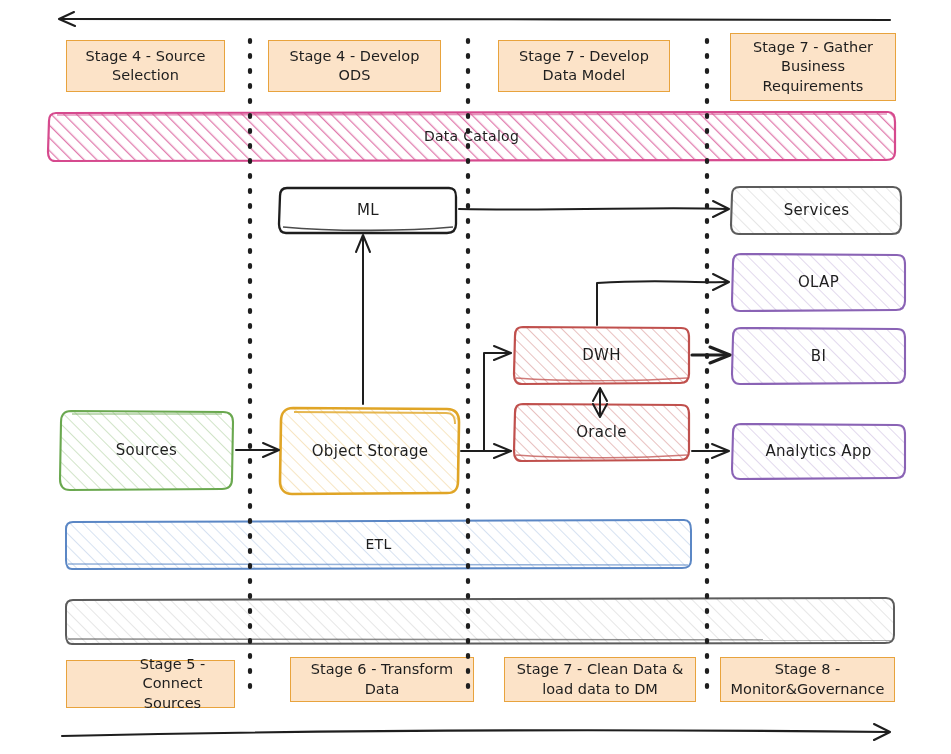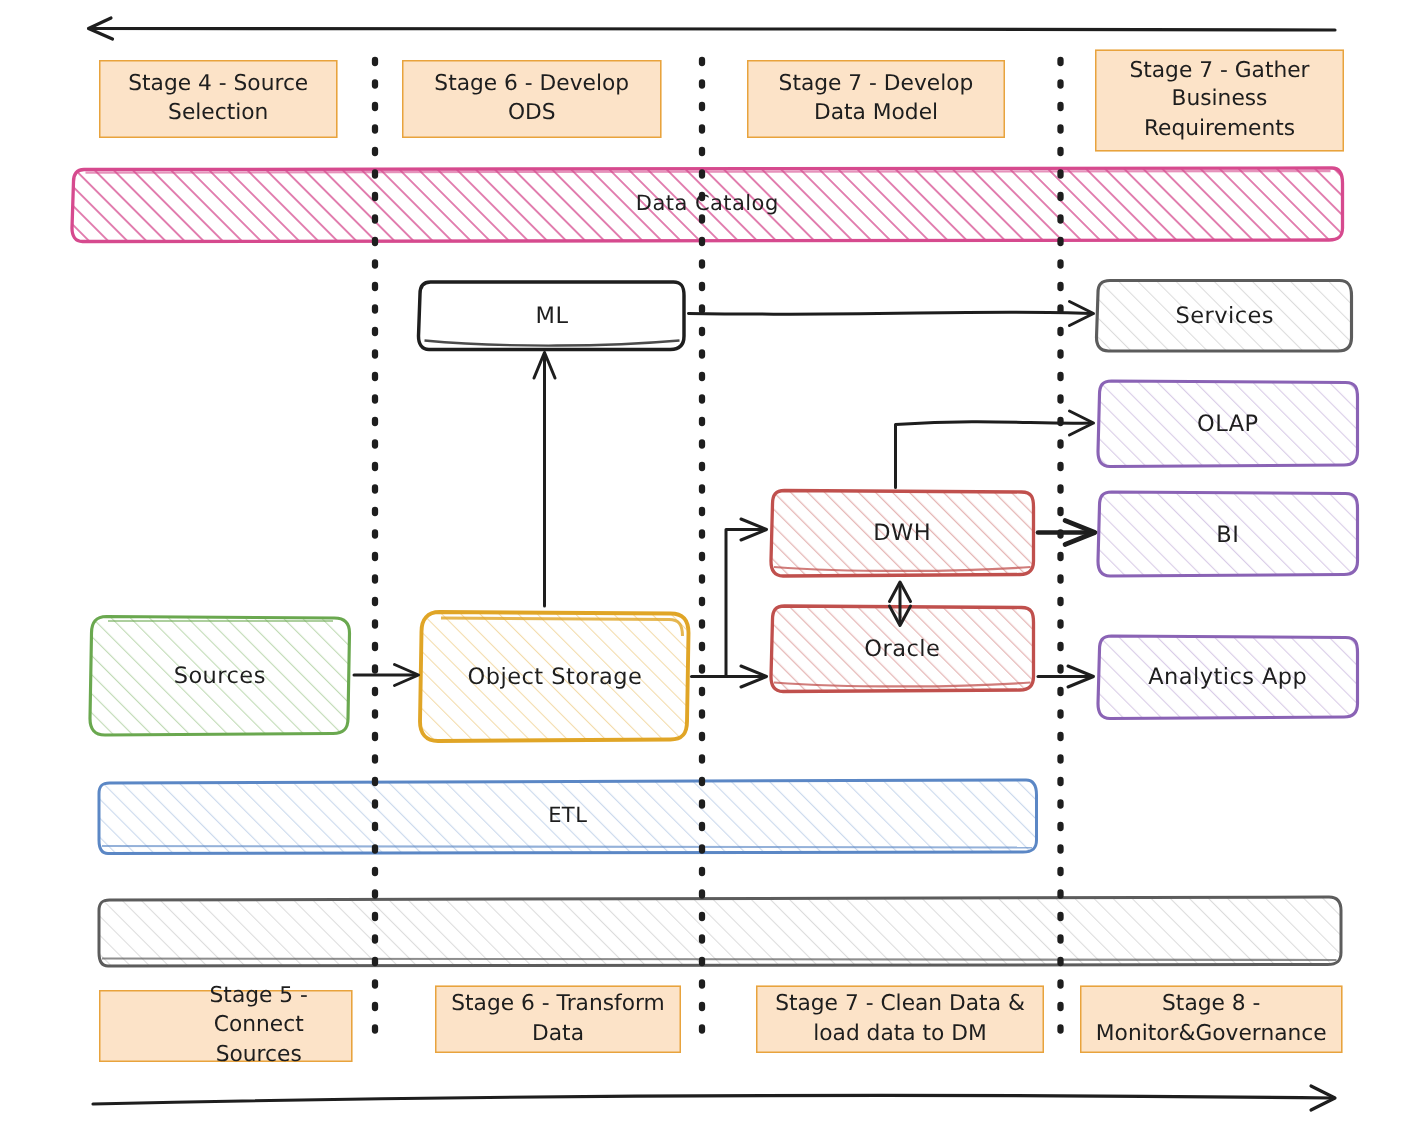--- a/index.html
+++ b/index.html
@@ -214,33 +214,33 @@
   <svg viewBox="0 0 179 61" preserveAspectRatio="none" xmlns="http://www.w3.org/2000/svg">
     <path d="M12 3 L168 4 C175 4, 176 8, 176 14 L176 48 C176 54, 173 57, 167 57 L11 58 C5 58, 3 54, 3 48 L4 12 C4 6, 6 3, 12 3 Z" fill="url(#h-purple)" stroke="#8a63b5" stroke-width="2.1"></path>
   </svg>
   <span class="lbl box-lbl">Analytics App</span>
 </div>
 
 <div class="stage" style="left:66px;top:40px;width:159px;height:52px;">
   <span>Stage 4 - Source Selection</span>
 </div>
 <div class="stage" style="left:268px;top:40px;width:173px;height:52px;">
-  <span>Stage 6 - Develop ODS</span>
+  <span>Stage 4 - Develop ODS</span>
 </div>
 <div class="stage" style="left:498px;top:40px;width:172px;height:52px;">
   <span>Stage 7 - Develop Data Model</span>
 </div>
 <div class="stage" style="left:730px;top:33px;width:166px;height:68px;">
   <span>Stage 7 - Gather Business Requirements</span>
 </div>
 
 <div class="stage" style="left:66px;top:660px;width:169px;height:48px;padding-left:48px;">
   <span>Stage 5 - Connect Sources</span>
 </div>
-<div class="stage" style="left:290px;top:657px;width:164px;height:45px;">
+<div class="stage" style="left:290px;top:657px;width:184px;height:45px;">
   <span>Stage 6 - Transform Data</span>
 </div>
 <div class="stage" style="left:491px;top:657px;width:192px;height:45px;margin-left:13px;">
   <span>Stage 7 - Clean Data &amp; load data to DM</span>
 </div>
 <div class="stage" style="left:720px;top:657px;width:175px;height:45px;">
   <span>Stage 8 - Monitor&amp;Governance</span>
 </div>
 
 </body></html>

